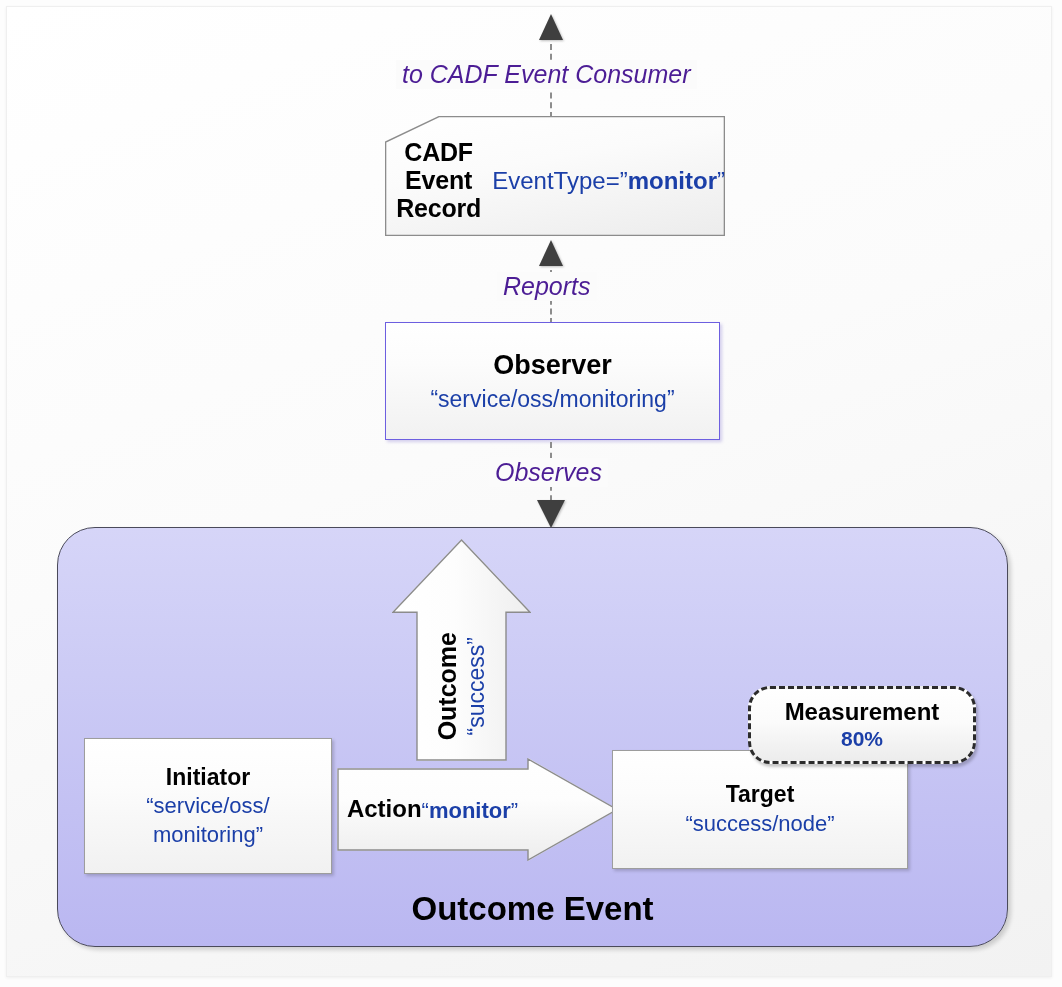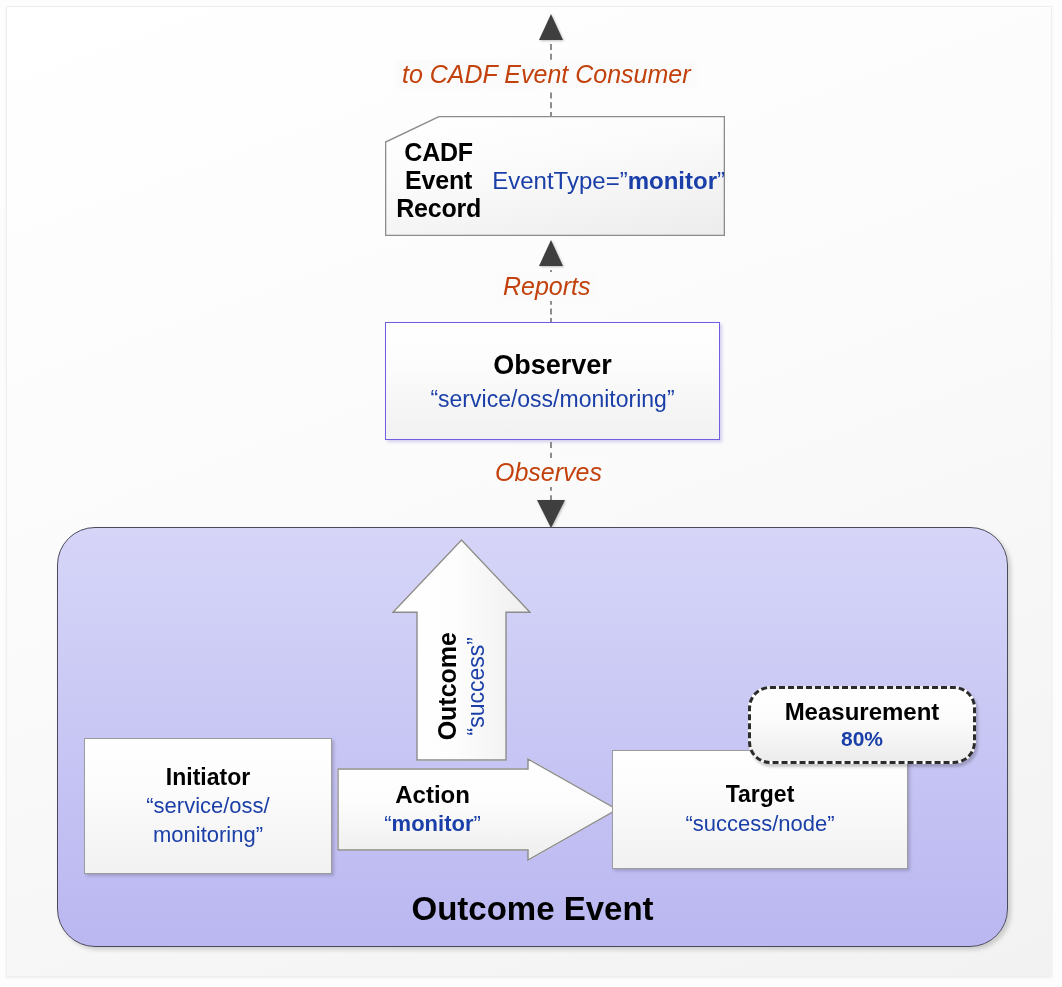--- a/index.html
+++ b/index.html
@@ -105,21 +105,21 @@
   }
   .arrow-down {
     border-left: 14px solid transparent;
     border-right: 14px solid transparent;
     border-top: 28px solid #3f3f3f;
   }
   .edge-label {
     position: absolute;
     font-style: italic;
     font-size: 25px;
-    color: #c2410c;
+    color: #4c1d95;
     background: #fbfbfb;
     padding: 0 6px;
     white-space: nowrap;
   }
 
   
   #actual-event-panel {
     left: 57px; top: 527px; width: 951px; height: 420px;
     border-radius: 38px;
     background: linear-gradient(180deg, #d6d5f8 0%, #cccbf5 35%, #bab7f1 100%);
@@ -148,21 +148,21 @@
   
   #action-arrow { left: 337px; top: 758px; width: 281px; height: 103px; }
   #action-arrow .shape {
     position: absolute; inset: 0;
     background: linear-gradient(180deg, #ffffff 0%, #fdfdfd 40%, #ededed 100%);
     clip-path: polygon(0% 10%, 68% 10%, 68% 0%, 100% 50%, 68% 100%, 68% 90%, 0% 90%);
     filter: drop-shadow(2px 3px 2px rgba(0,0,0,0.3));
   }
   #action-arrow .content {
     position: absolute; left: 0; top: 0; width: 68%; height: 100%;
-    display: flex; flex-direction: column;
+    display: flex; flex-direction: row;
     align-items: center; justify-content: center;
   }
   #action-arrow .title { font-size: 24px; }
   #action-arrow .sub { font-size: 22px; margin-top: 2px; }
 
   
   #outcome-arrow { left: 392px; top: 539px; width: 139px; height: 222px; }
   #outcome-arrow .shape {
     position: absolute; inset: 0;
     background: linear-gradient(90deg, #ffffff 0%, #fdfdfd 45%, #eeeeee 100%);

